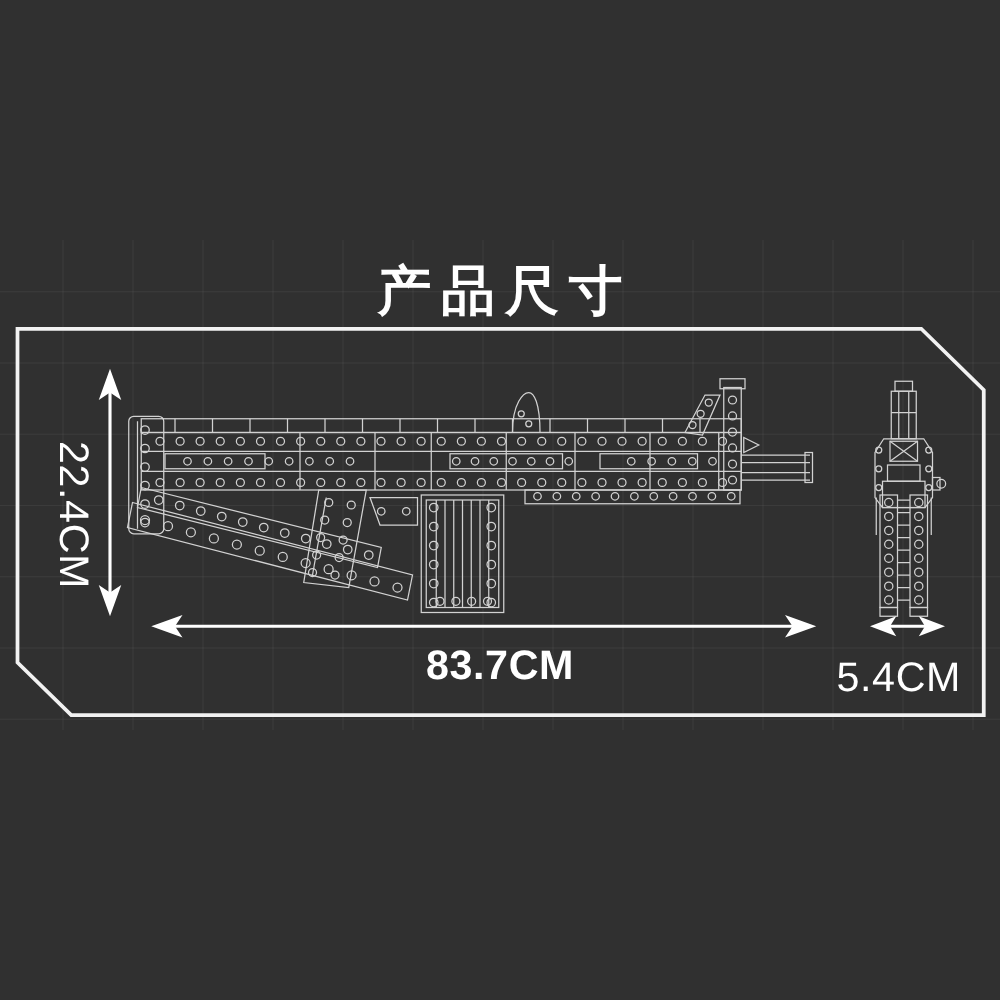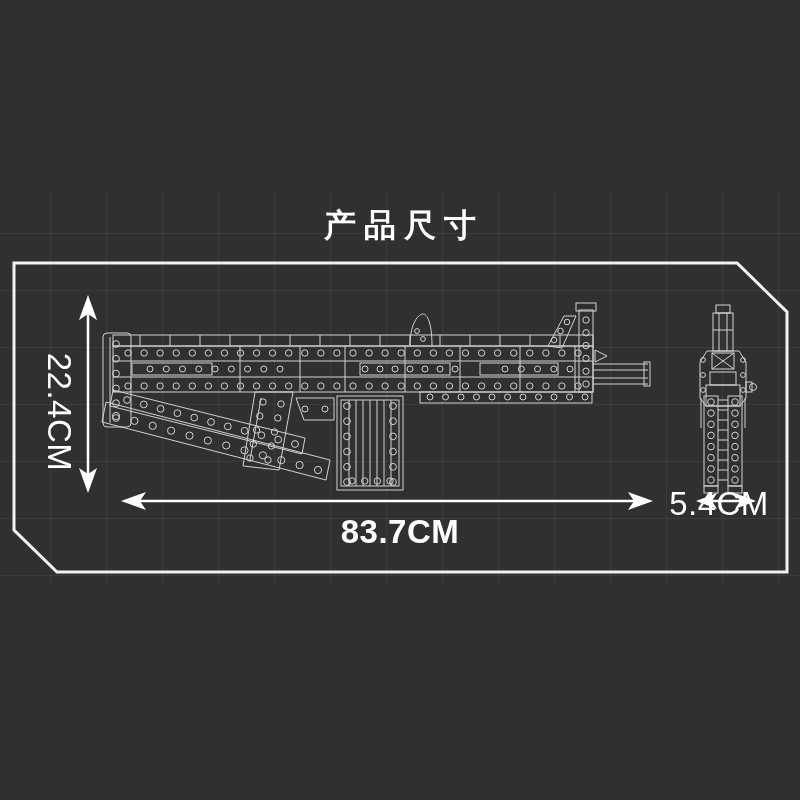--- a/index.html
+++ b/index.html
@@ -16,31 +16,31 @@
       linear-gradient(to right, rgba(255,255,255,0.055) 1px, transparent 1px),
       linear-gradient(to bottom, rgba(255,255,255,0.055) 1px, transparent 1px);
     background-size:56px 57px;
     background-position:50px 41px;
     pointer-events:none;
   }
   .page-title{
     position:absolute;left:0;top:204px;width:800px;
     text-align:center;
     color:#ffffff;
-    font-size:32px;font-weight:bold;letter-spacing:8px;
+    font-size:43px;font-weight:bold;letter-spacing:8px;
     text-indent:8px;
   }
   .scene{position:absolute;left:0;top:0;}
   .dim-label{
     position:absolute;color:#ffffff;font-size:33px;font-weight:400;
     white-space:nowrap;letter-spacing:0.5px;
   }
   .dim-height{left:59px;top:412px;transform:translate(-50%,-50%) rotate(90deg);}
   .dim-length{left:400px;top:532px;transform:translate(-50%,-50%);font-weight:bold;}
-  .dim-width{left:719px;top:504px;transform:translate(-50%,-50%);text-align:center;}
+  .dim-width{left:719px;top:542px;transform:translate(-50%,-50%);text-align:center;}
 </style>
 </head>
 <body>
 
 <div class="canvas">
 
   <div class="grid"></div>
 
   <div class="page-title">产品尺寸</div>
 

